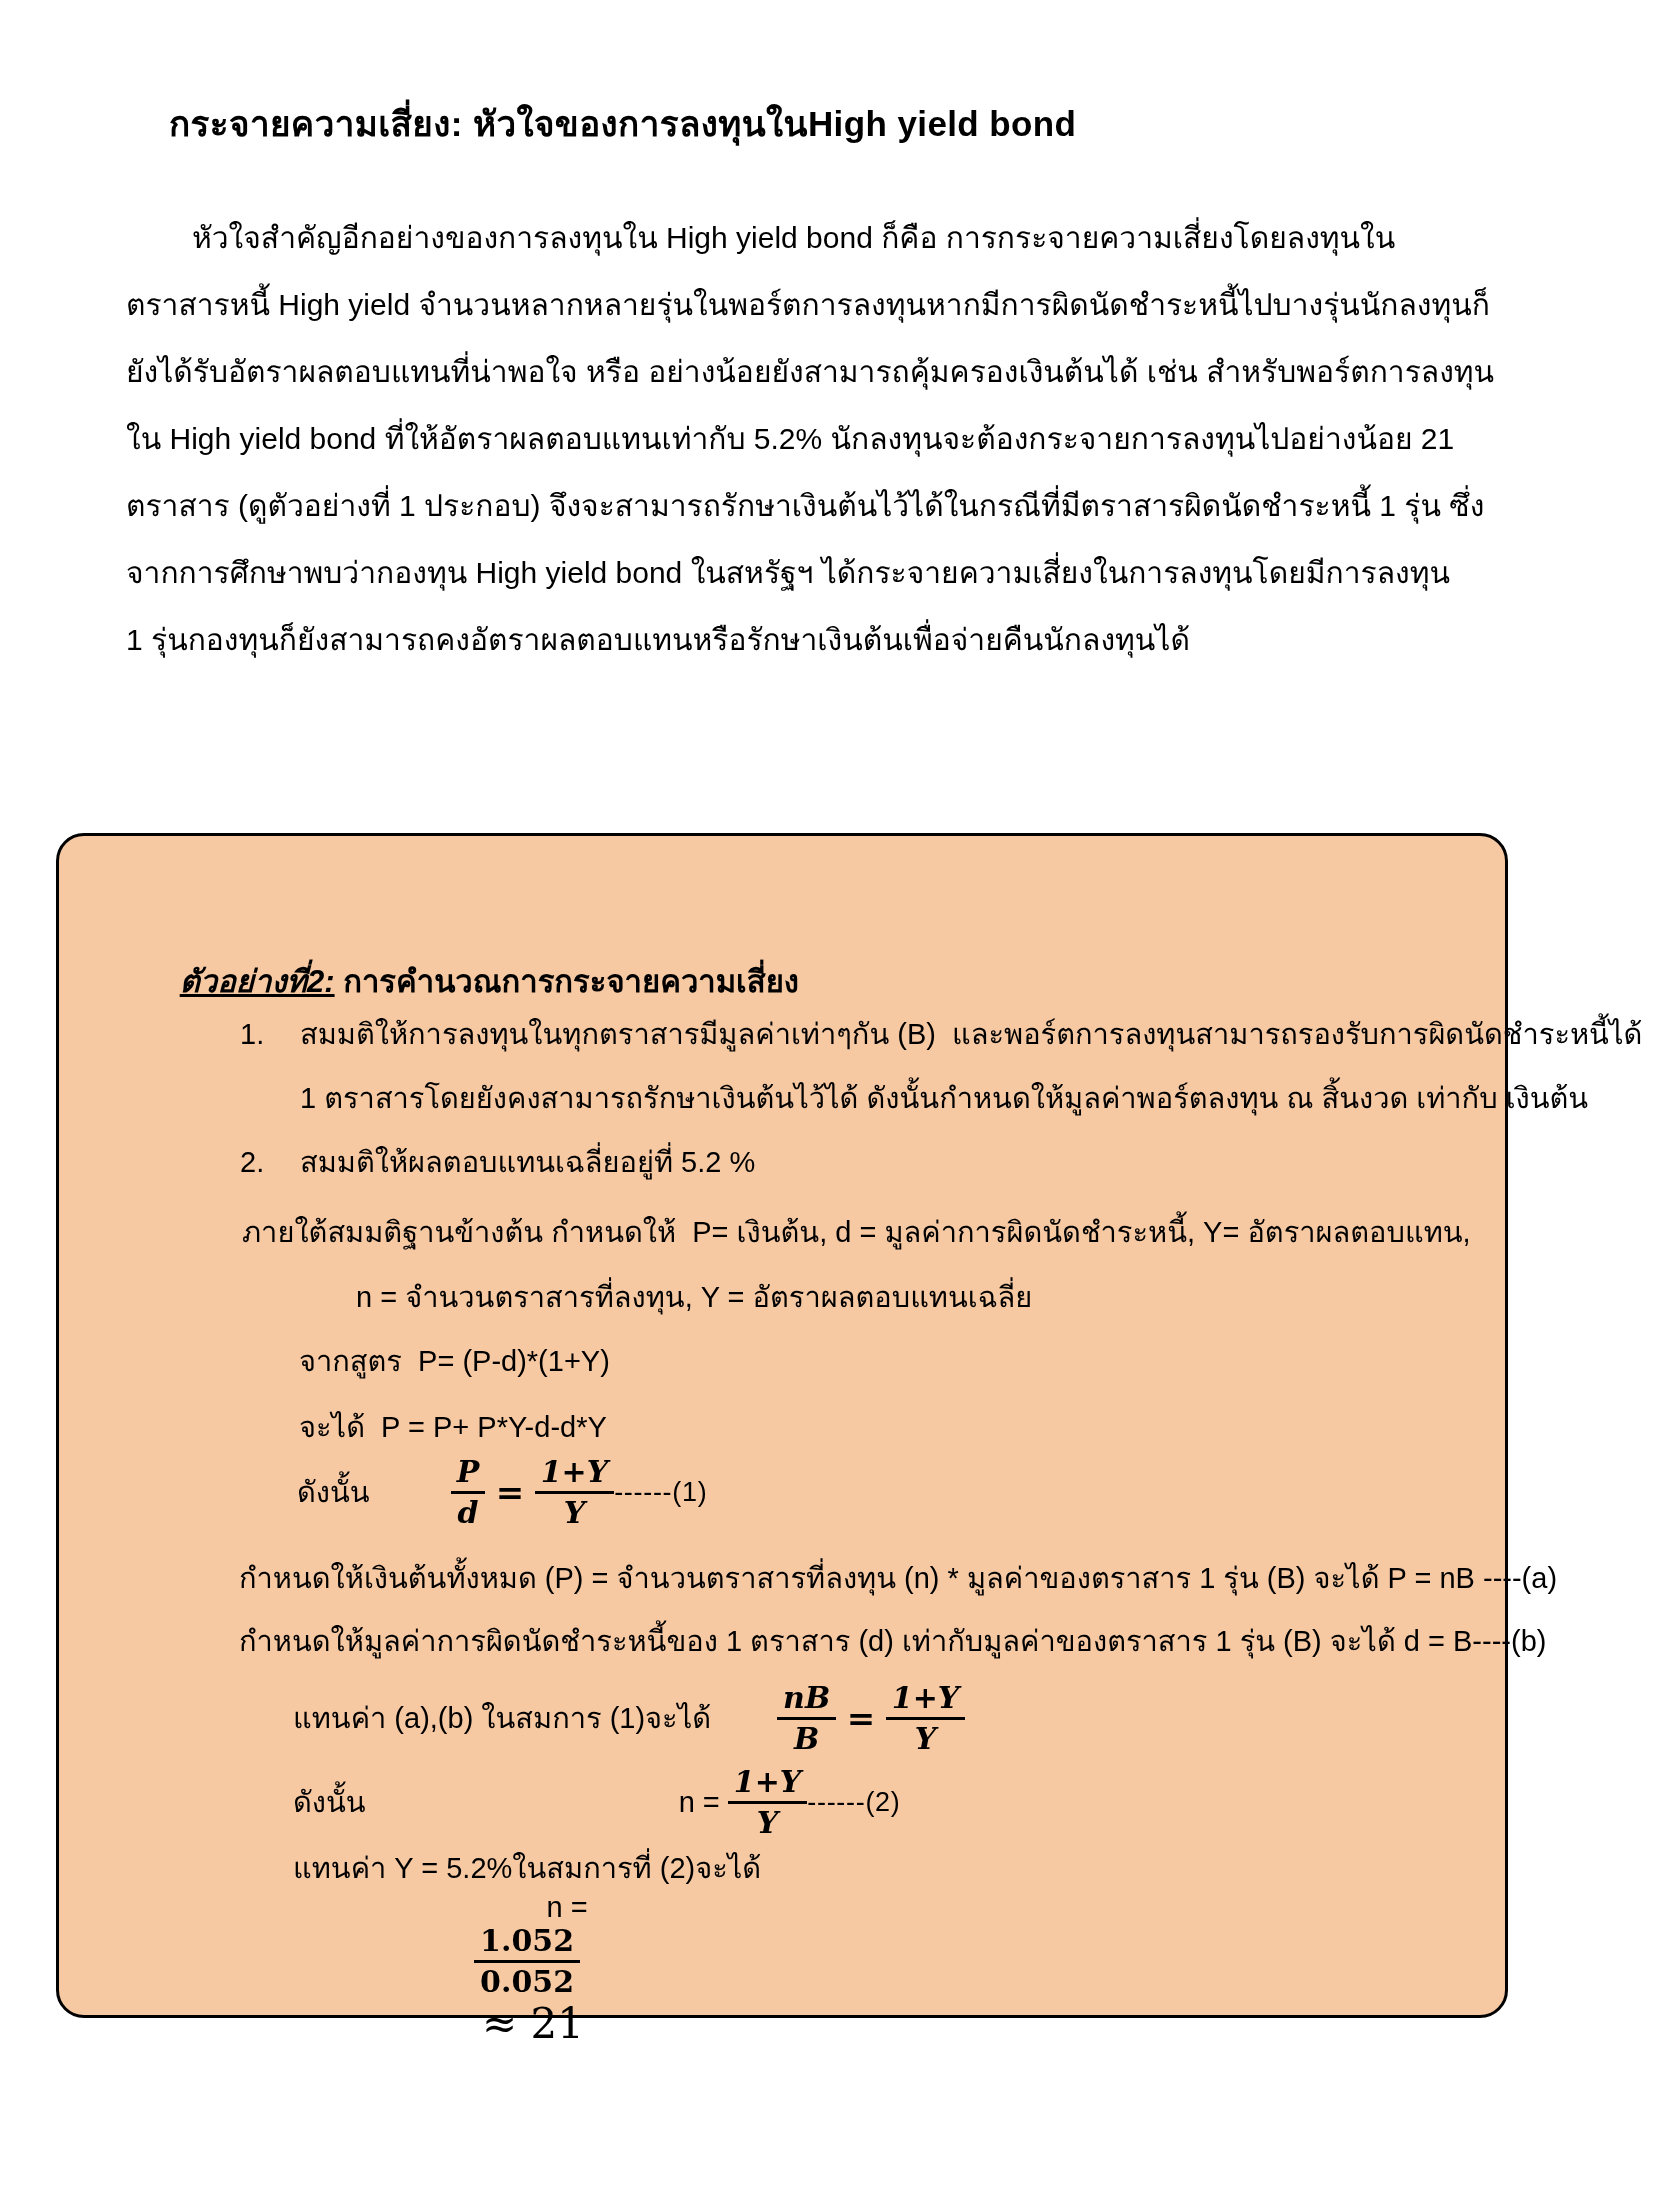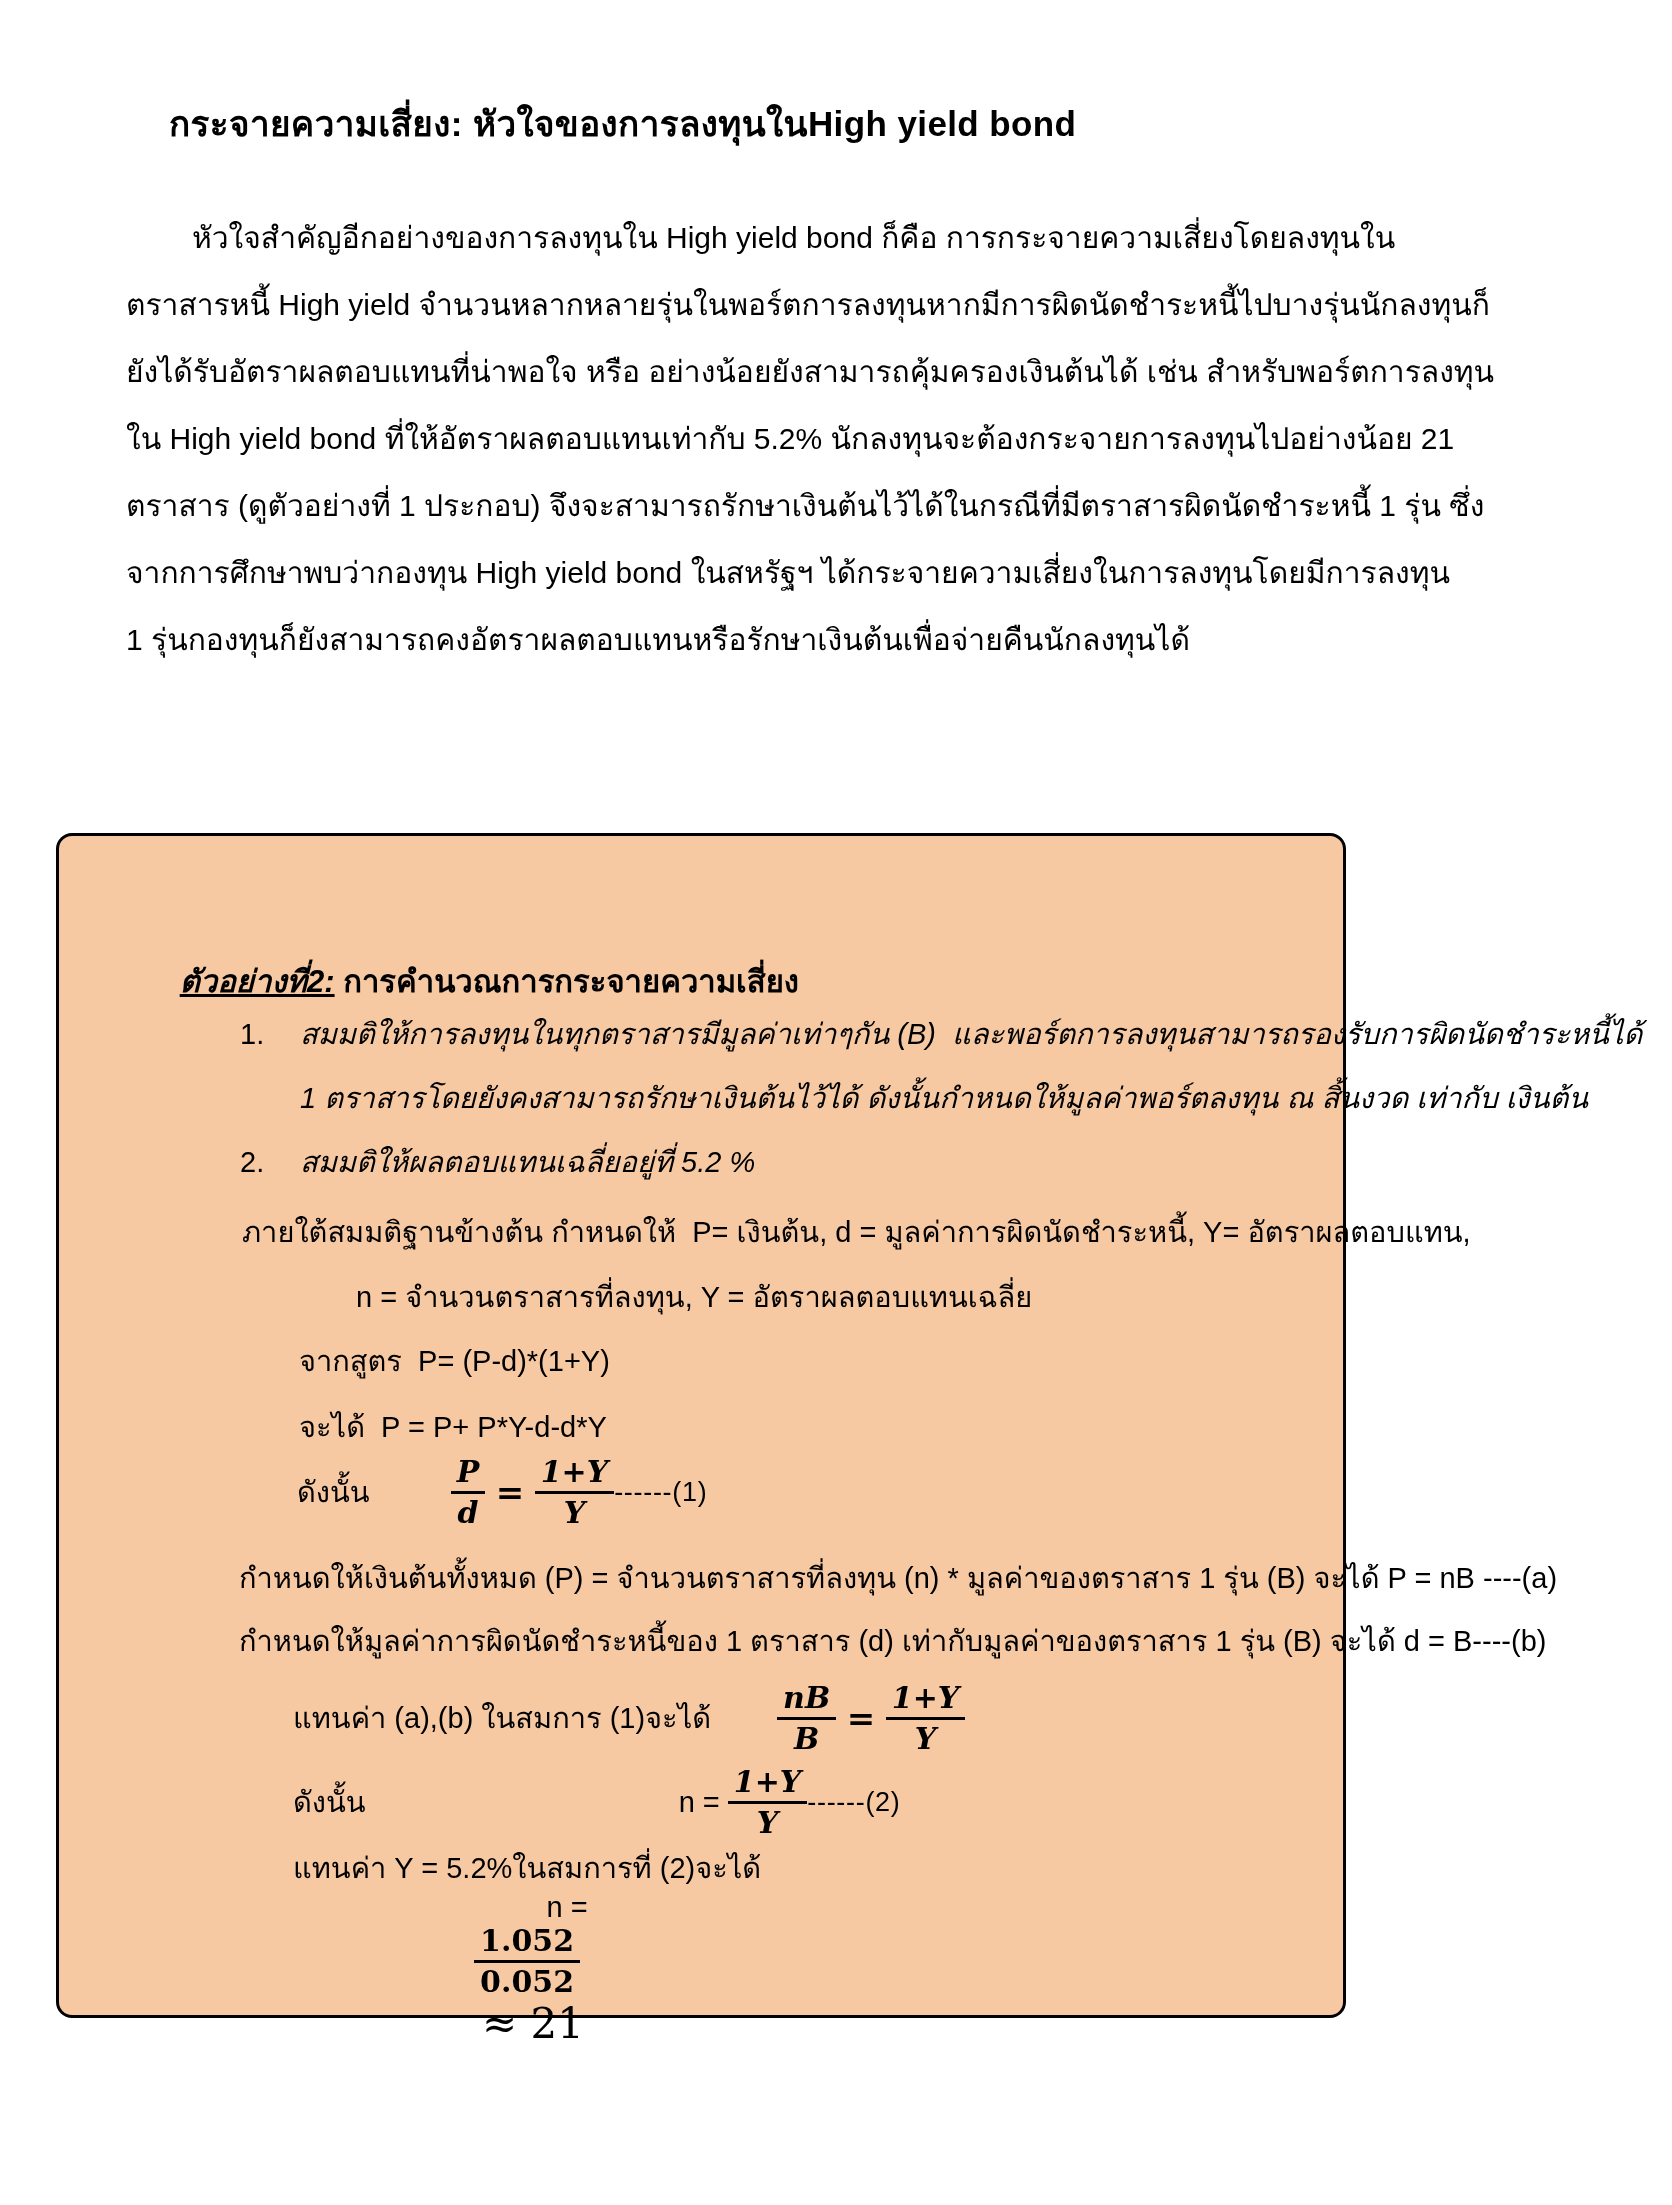--- a/index.html
+++ b/index.html
@@ -26,39 +26,39 @@
     font-size:30px;
   }
   .para-line {
     display:block; height:67px; line-height:67px;
     white-space:pre; overflow:visible;
   }
   .para-line.indent { padding-left:66px; }
 
   .example-box {
     position:absolute; left:56px; top:833px;
-    width:1290px; height:1185px;
+    width:1452px; height:1185px;
     background:#f6c9a3;
     border:3px solid #000000;
-    border-radius:16px;
+    border-radius:28px;
   }
   .example-box .abs { position:absolute; }
 
   .box-heading {
     left:69px; top:84px; font-size:31px; font-weight:bold;
     white-space:pre;
   }
   .box-heading .hlabel {
     font-style:italic; text-decoration:underline;
   }
 
   .assumption-list { left:181px; top:166px; width:1385px; font-size:29px; }
   .list-row { display:flex; align-items:flex-start; }
   .list-num { width:60px; flex:0 0 60px; line-height:64px; }
-  .list-lines { flex:1;font-style:italic; }
+  .list-lines { flex:1; }
   .list-line { display:block; line-height:64px; white-space:pre; }
 
   .t-line { font-size:29px; line-height:45px; white-space:pre; }
 
   .eq-row { display:flex; align-items:center; }
   .eq-label { font-size:29px; white-space:pre; }
   .eq-prefix { font-size:29px; white-space:pre; }
   .eq-tag { font-size:27px; letter-spacing:0.7px; white-space:pre; }
 
   .frac {

